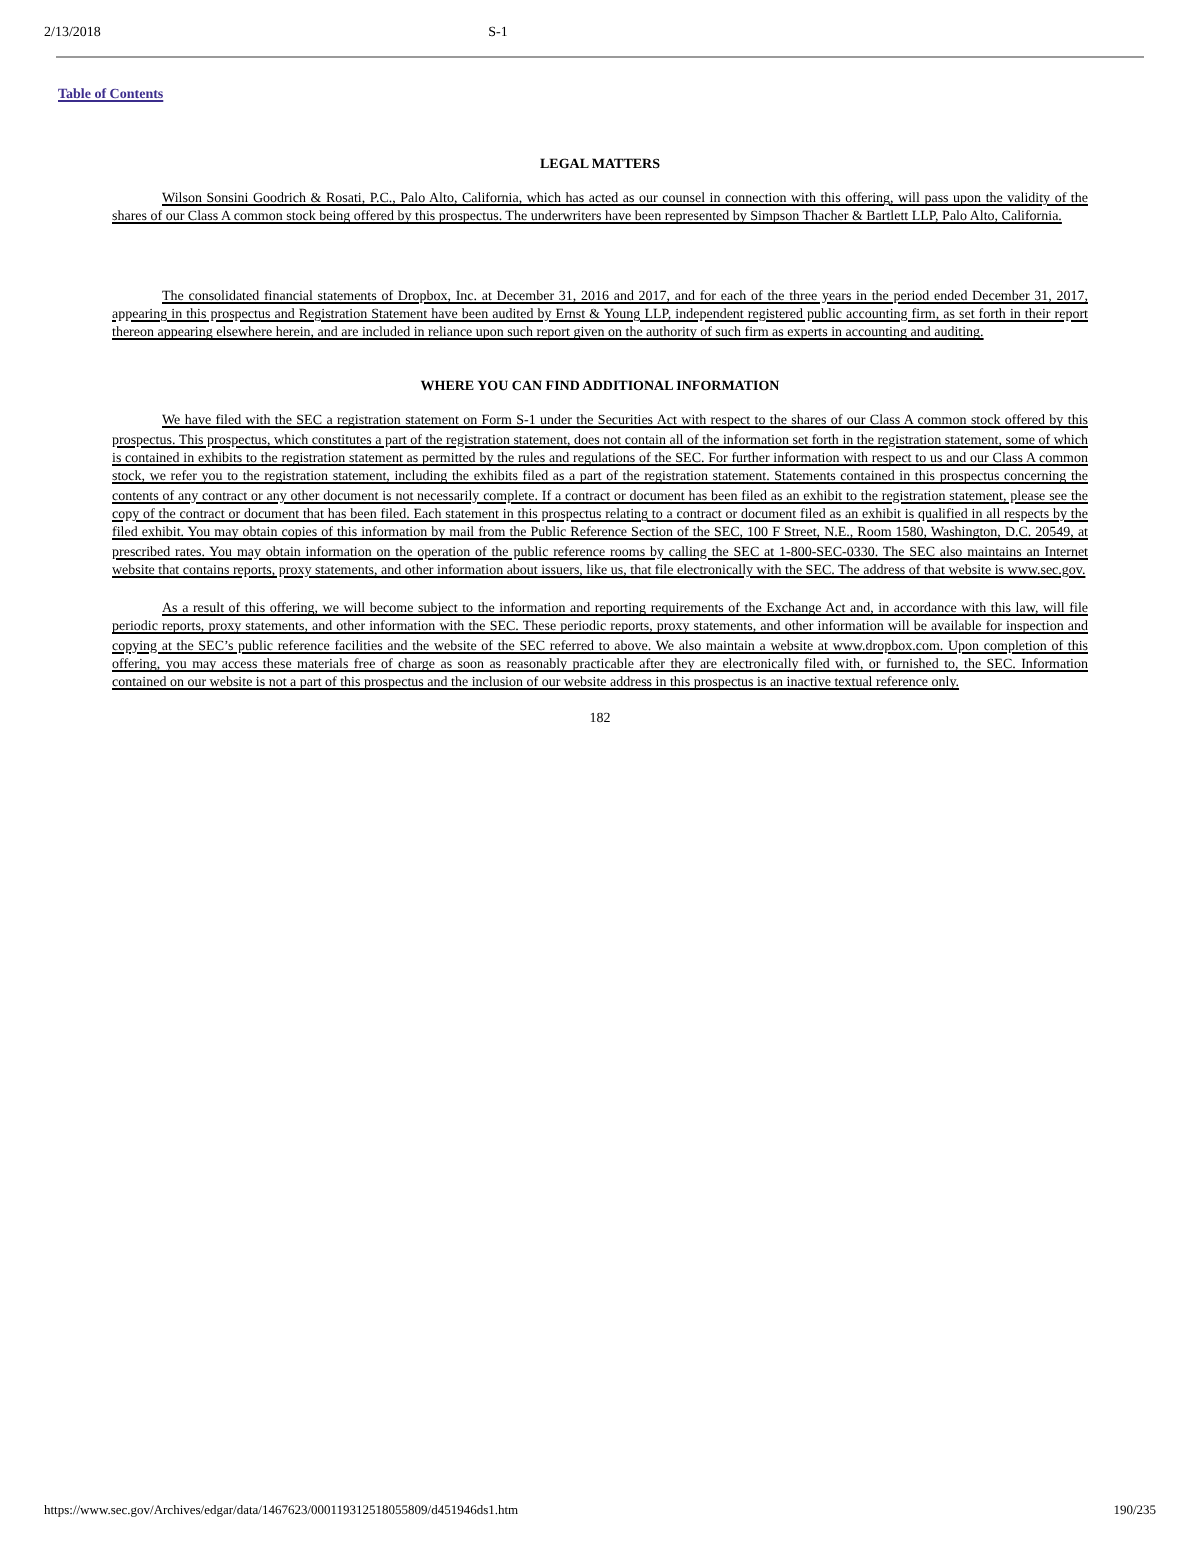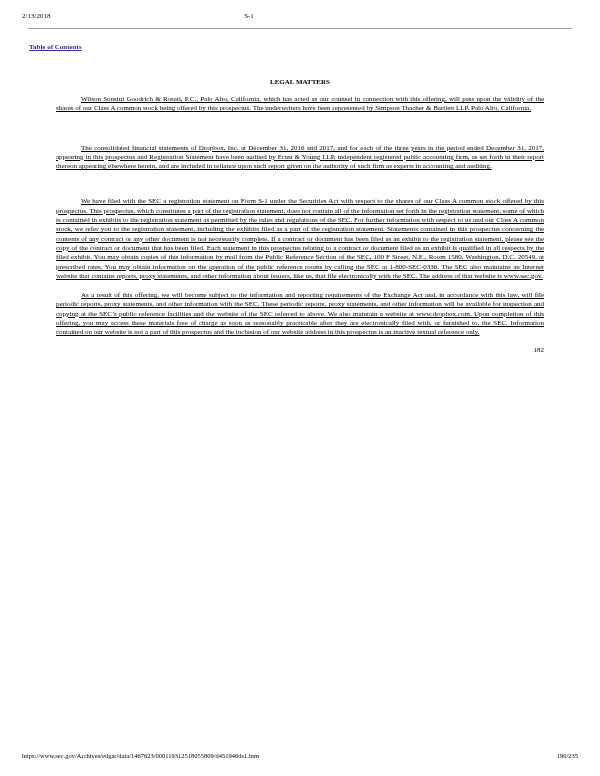--- a/index.html
+++ b/index.html
@@ -5,21 +5,21 @@
   html, body { margin: 0; padding: 0; background: #ffffff; }
   body { width: 600px; height: 776px; position: relative; overflow: hidden;
          font-family: "Liberation Serif", serif; color: #000; }
   .hdr-date { position: absolute; left: 22px; top: 12px; font-size: 7px; }
   .hdr-title { position: absolute; left: 0; width: 498px; top: 12px; text-align: center; font-size: 7px; }
   .rule { position: absolute; left: 28px; width: 544px; top: 28px; height: 1px; background: #9a9a9a; }
   .toc { position: absolute; left: 29px; top: 43px; font-size: 7px; font-weight: bold; color: #3b2c8c; text-decoration: underline; cursor: pointer; }
   .content { position: absolute; left: 56px; width: 488px; top: 62px; margin-top: 16px; }
   .heading { text-align: center; font-weight: bold; font-size: 7px; margin: 0; height: 9px; line-height: 9px; }
   p.body { margin: 0; font-size: 7px; line-height: 9.3px; text-indent: 25px; text-align: justify; text-align-last: left; text-decoration: underline; }
-  .pagenum { text-align: right; font-size: 7px; margin-top: 8px; }
+  .pagenum { text-align: center; font-size: 7px; margin-top: 8px; }
   .footer-url { position: absolute; left: 22px; top: 752px; font-size: 6.5px; }
   .footer-page { position: absolute; right: 22px; top: 752px; font-size: 6.5px; }
 </style>
 </head>
 <body>
 
 <div class="hdr-date">2/13/2018</div>
 <div class="hdr-title">S-1</div>
 <div class="rule"></div>
 <a class="toc">Table of Contents</a>
@@ -30,20 +30,21 @@
     <div style="height:8px"></div>
     <p class="body">Wilson Sonsini Goodrich &amp; Rosati, P.C., Palo Alto, California, which has acted as our counsel in connection with this offering, will pass upon the validity of the shares of our Class A common stock being offered by this prospectus. The underwriters have been represented by Simpson Thacher &amp; Bartlett LLP, Palo Alto, California.</p>
   </div>
   <div style="height:22px"></div>
   <div>
     <div style="height:8px"></div>
     <p class="body">The consolidated financial statements of Dropbox, Inc. at December 31, 2016 and 2017, and for each of the three years in the period ended December 31, 2017, appearing in this prospectus and Registration Statement have been audited by Ernst &amp; Young LLP, independent registered public accounting firm, as set forth in their report thereon appearing elsewhere herein, and are included in reliance upon such report given on the authority of such firm as experts  in accounting and auditing.</p>
   </div>
   <div style="height:18px"></div>
   <div>
+    <div class="heading">WHERE YOU CAN FIND ADDITIONAL INFORMATION</div>
     <div style="height:8px"></div>
     <p class="body">We have filed with the SEC a registration statement on Form S-1 under the Securities Act with respect to the shares of our Class A common stock offered by this prospectus. This prospectus, which constitutes a part of the registration statement, does not contain all of the information set forth in the registration statement, some of which is contained in exhibits to the registration statement as permitted by the rules and regulations of the SEC. For further information with respect to us and our Class A common stock, we refer you to the registration statement, including the exhibits filed as a part of the registration statement. Statements contained in this prospectus concerning the contents of any contract or any other document is not necessarily complete. If a contract or document has been filed as an exhibit to the registration statement, please see the copy of the contract or document that has been filed. Each statement in this prospectus relating to a contract or document filed as an exhibit is qualified in all respects by the filed exhibit. You may obtain copies of this information by mail from the Public Reference Section of the SEC, 100 F Street, N.E., Room 1580, Washington, D.C. 20549, at prescribed rates. You may obtain information on the operation of the public reference rooms by calling the SEC at 1-800-SEC-0330. The SEC also maintains an Internet website that contains reports, proxy statements, and other information about issuers, like us, that file electronically with the SEC. The address of that website is www.sec.gov.</p>
     <div style="height:10px"></div>
     <p class="body">As a result of this offering, we will become subject to the information and reporting requirements of the Exchange Act and, in accordance with this law, will file periodic reports, proxy statements, and other information with the SEC. These periodic reports, proxy statements, and other information will be available for inspection and copying at the SEC’s public reference facilities and the website of the SEC referred to above. We also maintain a website at www.dropbox.com. Upon completion of this offering, you may access these materials free of charge as soon as reasonably practicable after they are electronically filed with, or furnished to, the SEC. Information contained on our website is not a part of this prospectus and the inclusion of our website address in this prospectus is an inactive textual reference only.</p>
   </div>
   <div class="pagenum">182</div>
 </div>
 
 <div class="footer-url">https://www.sec.gov/Archives/edgar/data/1467623/000119312518055809/d451946ds1.htm</div>
 <div class="footer-page">190/235</div>

